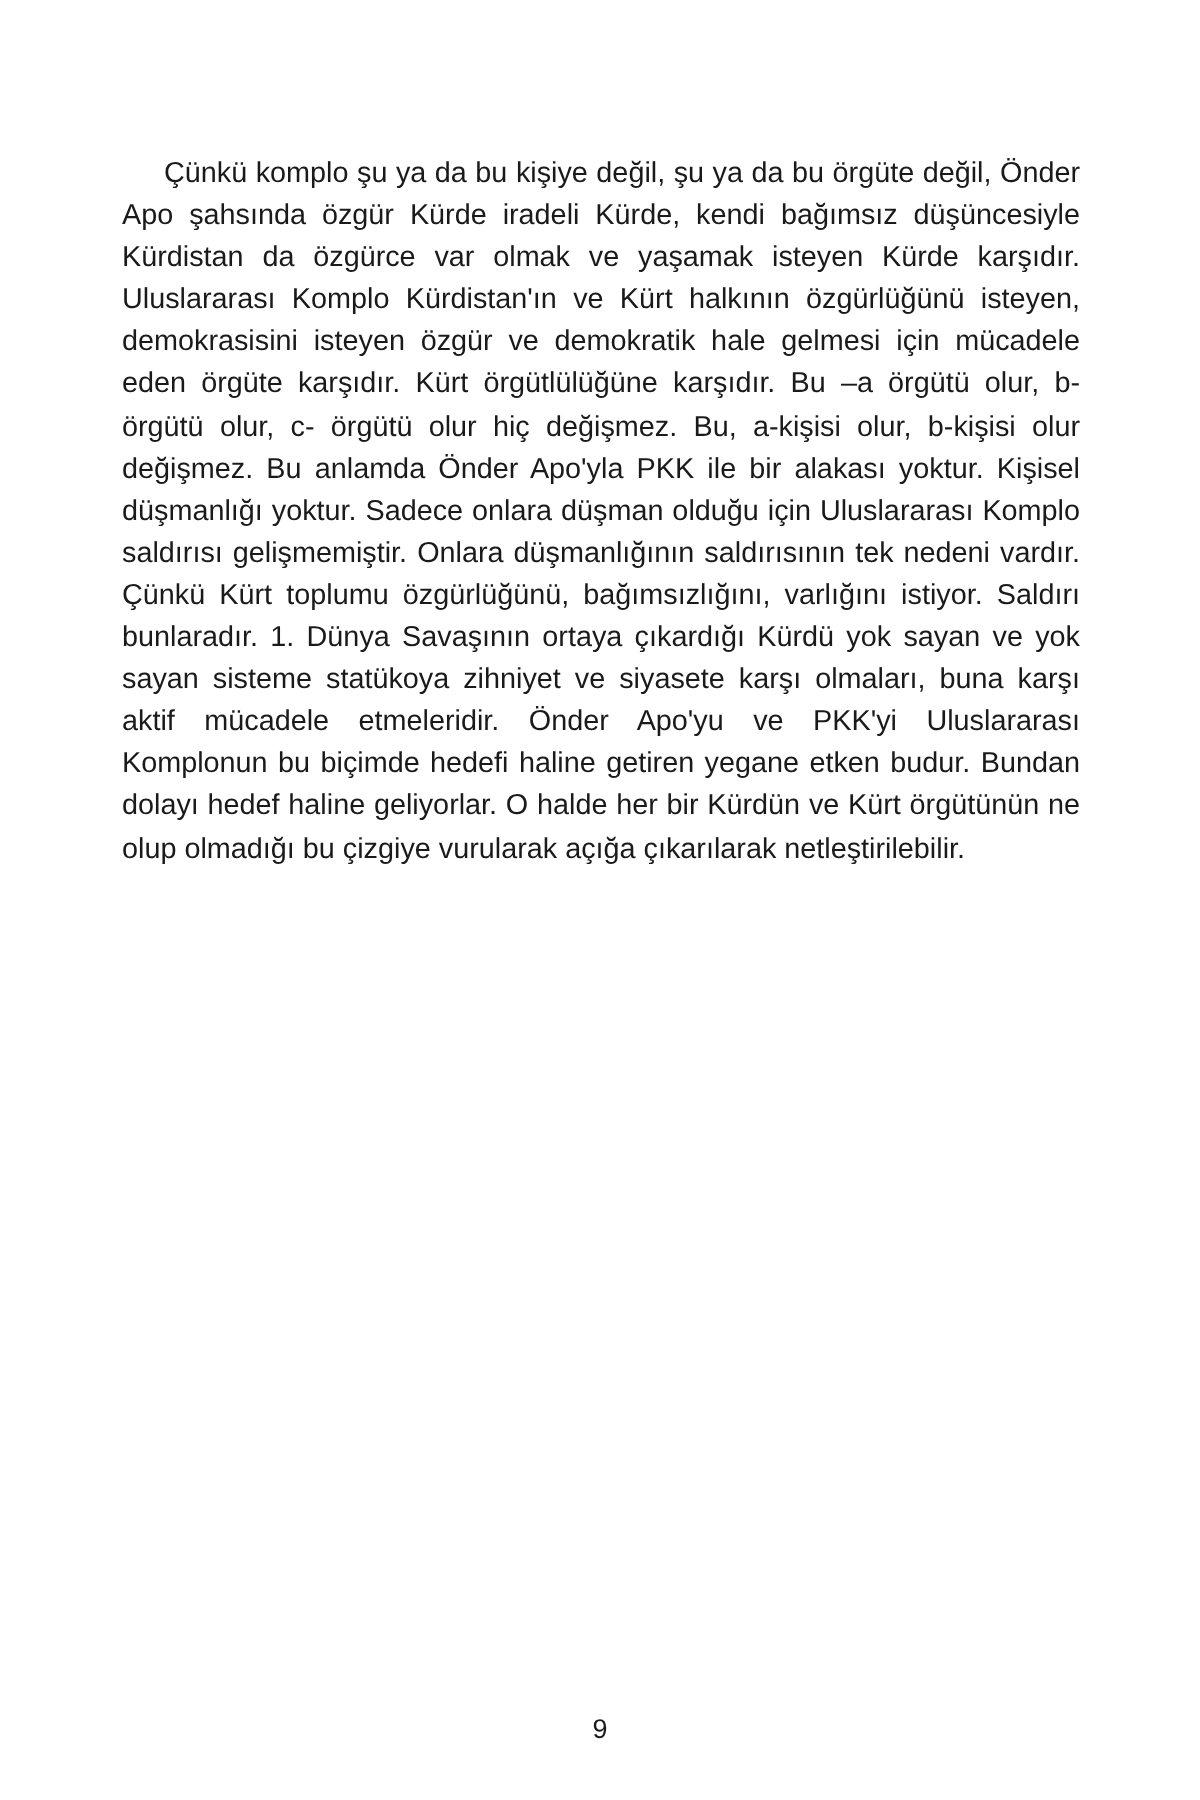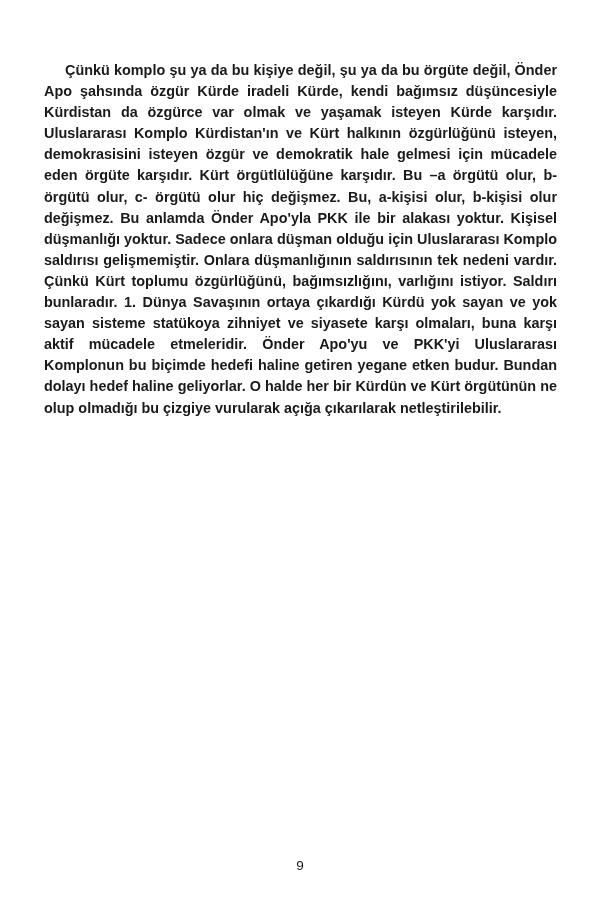--- a/index.html
+++ b/index.html
@@ -21,32 +21,31 @@
     background: #ffffff;
     box-sizing: border-box;
   }
   .content-area {
     position: absolute;
     left: 44px;
     top: 60px;
     width: 513px;
   }
   .body-paragraph {
-    margin: 0;
+    margin: 17px;
     font-size: 14.4px;
     line-height: 21.1px;
     text-align: justify;
     text-justify: inter-word;
     text-indent: 21px;
     color: #1a1a1a;
     hyphens: none;
     -webkit-hyphens: none;
     word-spacing: 0px;
     white-space: pre-wrap;
-    font-weight: bold;
   }
   .page-footer {
     position: absolute;
     left: 0;
     top: 856px;
     width: 600px;
     text-align: center;
   }
   .page-number {
     display: inline-block;

